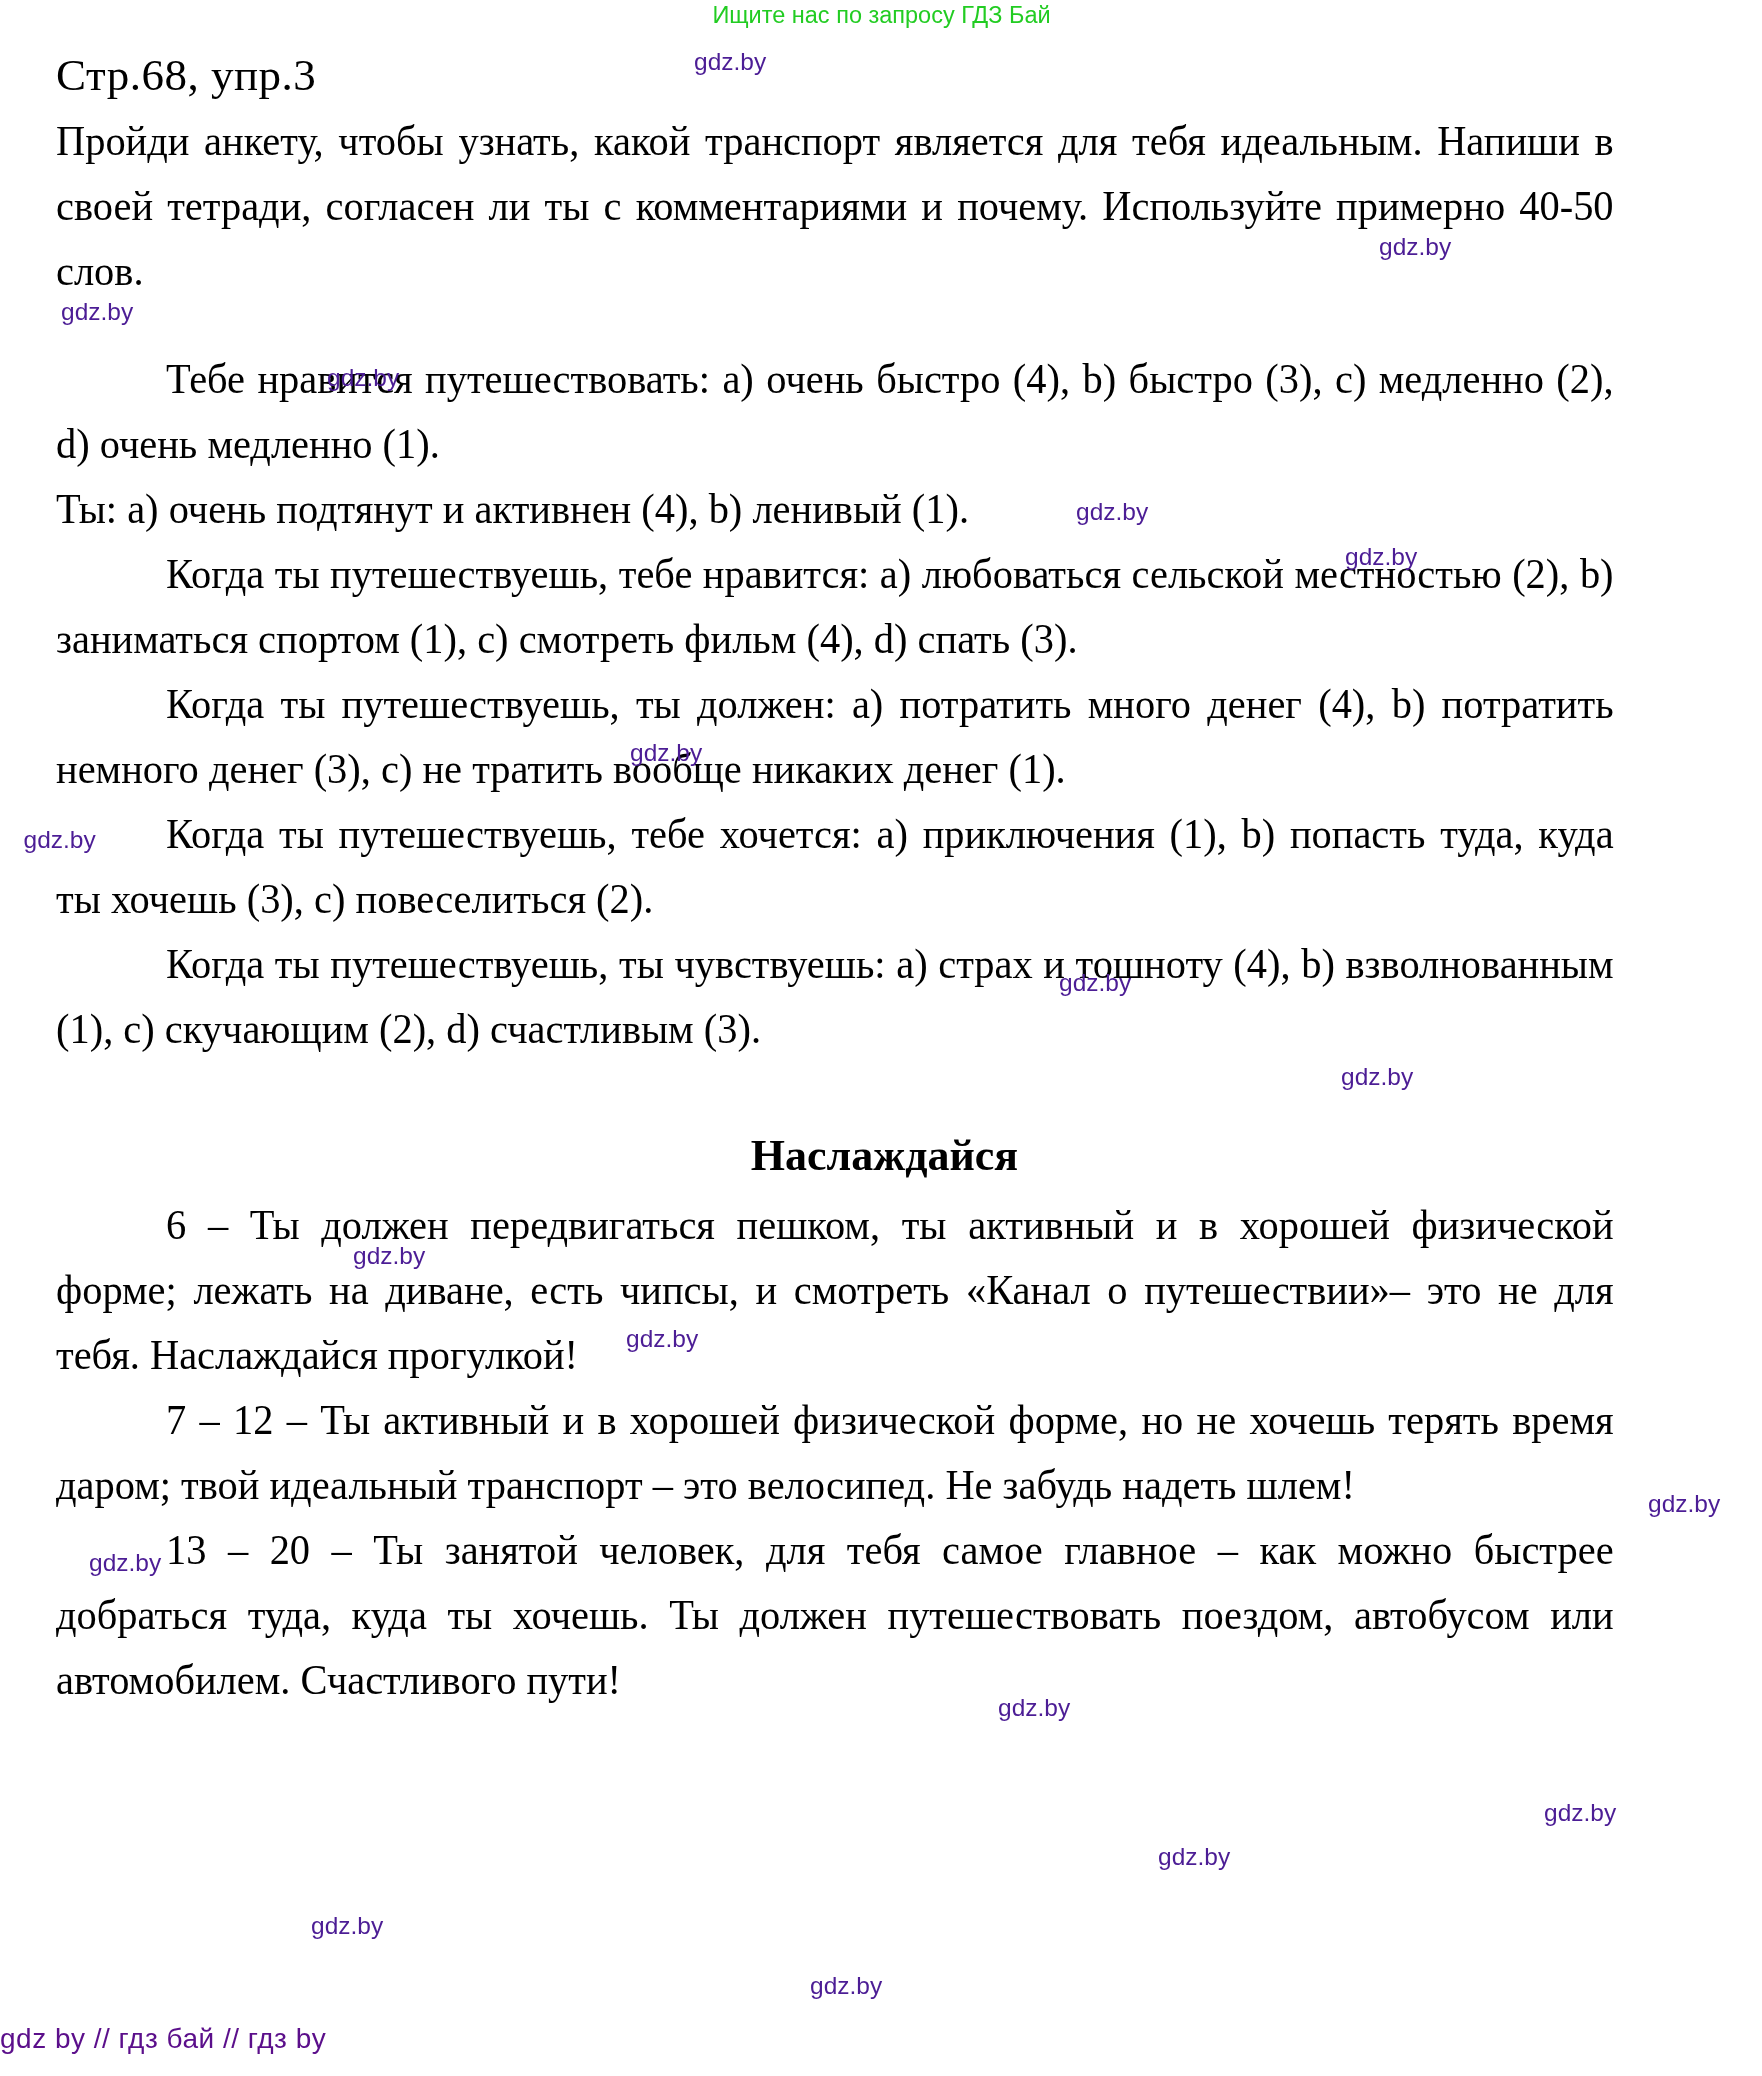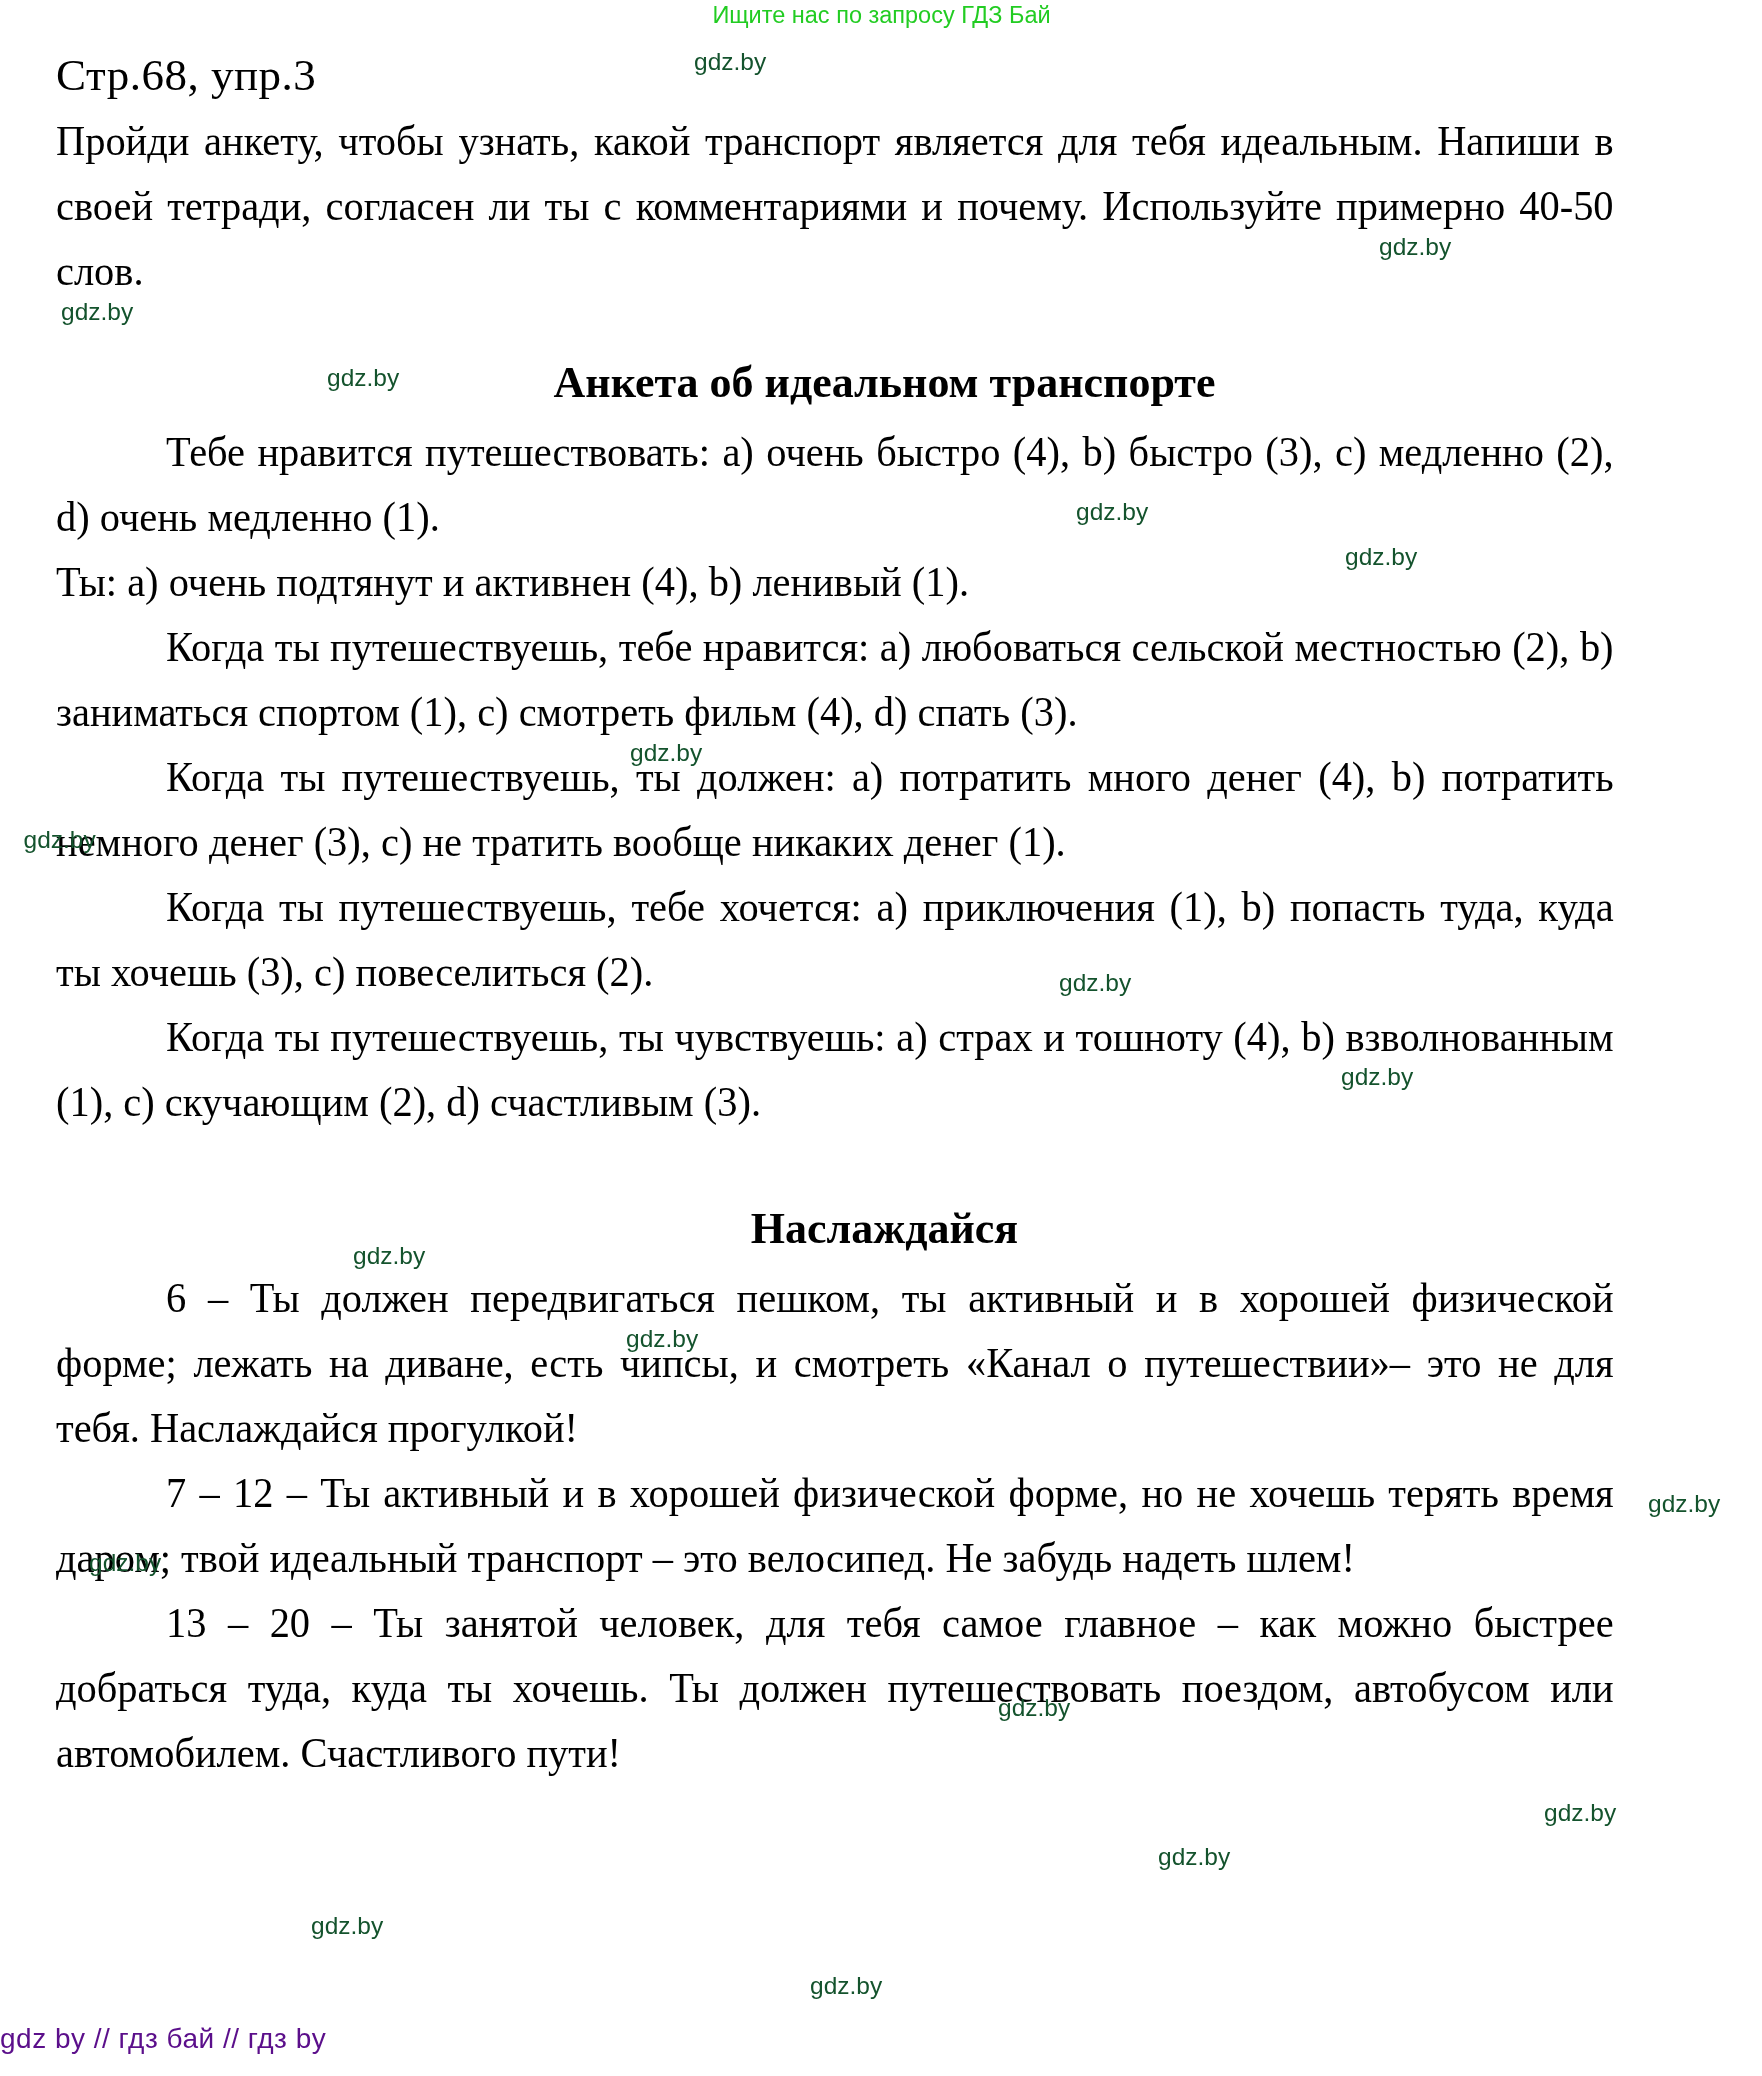--- a/index.html
+++ b/index.html
@@ -97,41 +97,40 @@
     color: #5b0f8b;
     letter-spacing: 0.5px;
   }
 
   
   .wm {
     position: absolute;
     font-family: "Liberation Sans", "DejaVu Sans", sans-serif;
     font-size: 24.5px;
     line-height: 26px;
-    color: #14532d;
+    color: #4c1d95;
     white-space: nowrap;
     pointer-events: none;
   }
 </style>
 </head>
 <body>
 
 <div id="page">
 
   <div class="promo" style="color: rgb(34, 204, 34);">Ищите нас по запросу ГДЗ Бай</div>
 
   <div class="content">
 
     <h1 class="ex-title">Стр.68, упр.3</h1>
 
     <p class="para noindent">Пройди анкету, чтобы узнать, какой транспорт является для тебя идеальным. Напиши в своей тетради, согласен ли ты с комментариями и почему. Используйте примерно 40-50 слов.</p>
 
     <div class="gap-md"></div>
 
-    <h2 class="section-head">Анкета  об идеальном транспорте</h2>
 
     <p class="para indent">Тебе нравится путешествовать: a) очень быстро (4), b) быстро (3), c) медленно (2), d) очень медленно (1).</p>
     <p class="para noindent">Ты: a) очень подтянут и активнен (4), b) ленивый (1).</p>
     <p class="para indent">Когда ты путешествуешь, тебе нравится: a) любоваться сельской местностью (2), b) заниматься спортом (1), c) смотреть фильм (4), d) спать (3).</p>
     <p class="para indent">Когда ты путешествуешь, ты должен: a) потратить много денег (4), b) потратить немного денег (3), c) не тратить вообще никаких денег (1).</p>
     <p class="para indent">Когда ты путешествуешь, тебе хочется: a) приключения (1), b) попасть туда, куда ты хочешь (3), c) повеселиться (2).</p>
     <p class="para indent">Когда ты путешествуешь, ты чувствуешь: a) страх и тошноту (4), b) взволнованным (1), c) скучающим (2), d) счастливым (3).</p>
 
     <div class="gap-lg"></div>
 

